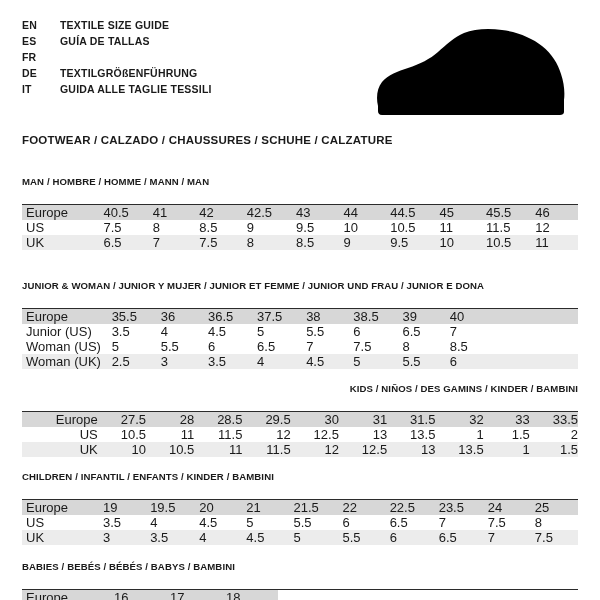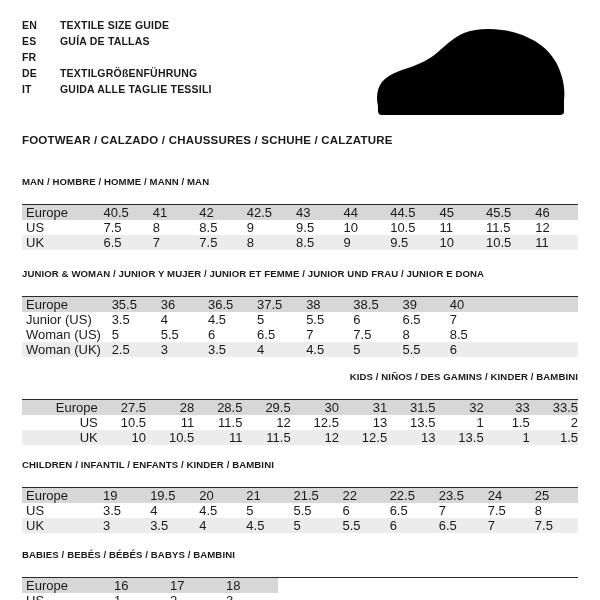--- a/index.html
+++ b/index.html
@@ -97,21 +97,21 @@
   }
   .lbl {
     width: 84px;
   }
   .cell {
     width: 52px;
   }
 
   
   .sec-man { margin-top: 30px; }
-  .sec-junior { margin-top: 18px; }
+  .sec-junior { margin-top: 30px; }
   .sec-kids { margin-top: 14px; text-align: right; }
   .sec-children { margin-top: 14px; }
   .sec-babies { margin-top: 16px; }
 </style>
 </head>
 <body>
 
 <div class="page">
 
   <div class="header">

